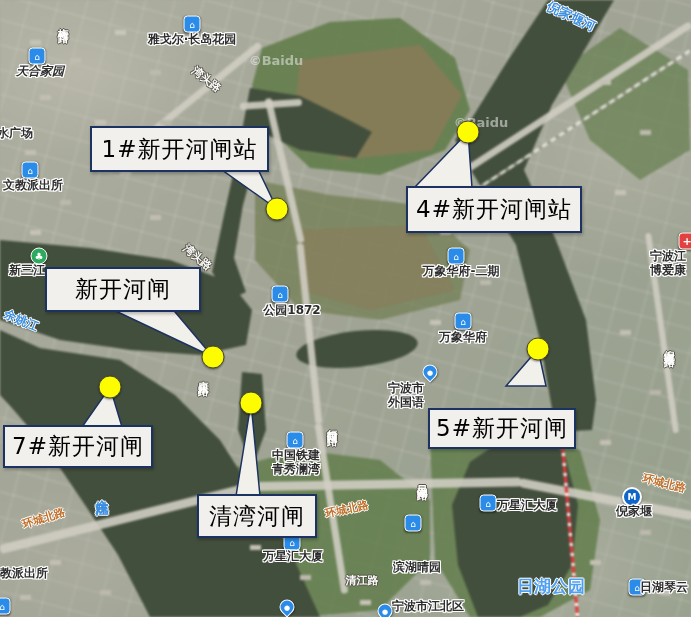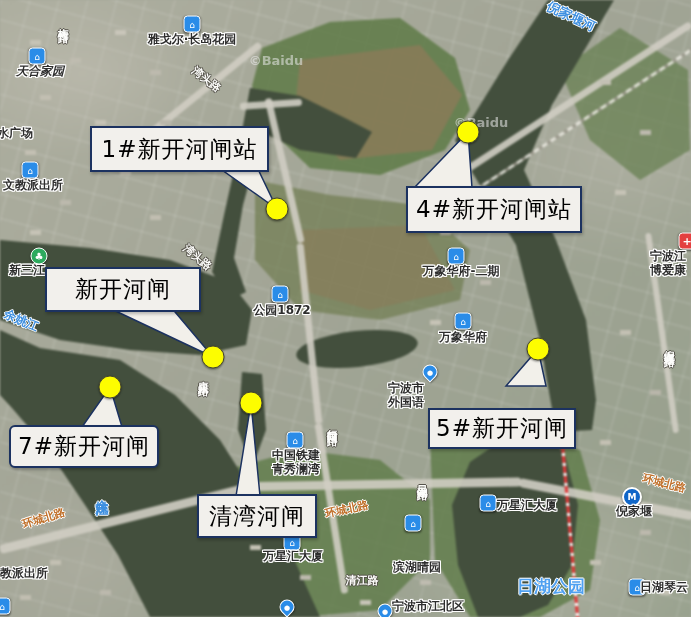--- a/index.html
+++ b/index.html
@@ -158,21 +158,21 @@
       </div>
       <div class="icon ic-park" style="left: 39px; top: 256px;">
         <span>♣</span>
       </div>
       <div class="lbl halo-dark" style="left: 27px; top: 271px;">
         <div>新三江</div>
       </div>
       <div class="icon ic-building" style="left: 280px; top: 294px;">
         <span>⌂</span>
       </div>
-      <div class="lbl halo-dark" style="left: 282px; top: 311px;">
+      <div class="lbl halo-dark" style="left: 292px; top: 311px;">
         <div>公园1872</div>
       </div>
       <div class="icon ic-building" style="left: 456px; top: 256px;">
         <span>⌂</span>
       </div>
       <div class="lbl halo-dark" style="left: 461px; top: 272px;">
         <div>万象华府-二期</div>
       </div>
       <div class="icon ic-building" style="left: 463px; top: 321px;">
         <span>⌂</span>
@@ -252,20 +252,20 @@
       <polygon points="236,496 260,496 251,403" fill="#f2f0ea" stroke="#1c3260" stroke-width="1.5"></polygon>
       <polygon points="506,386 546,386 538,349" fill="#f2f0ea" stroke="#1c3260" stroke-width="1.5"></polygon>
     </svg>
   <div id="annotations">
       <div class="callout" style="left: 90px; top: 126px; width: 175px; height: 42px;">1#新开河闸站</div>
       <div class="dot" style="left: 277px; top: 209px;"></div>
       <div class="callout" style="left: 406px; top: 186px; width: 172px; height: 43px;">4#新开河闸站</div>
       <div class="dot" style="left: 468px; top: 132px;"></div>
       <div class="callout" style="left: 45px; top: 267px; width: 152px; height: 41px;">新开河闸</div>
       <div class="dot" style="left: 213px; top: 357px;"></div>
-      <div class="callout" style="left: 9px; top: 425px; width: 146px; height: 39px; border-radius: 6px;">7#新开河闸</div>
+      <div class="callout" style="left: 3px; top: 425px; width: 146px; height: 39px;">7#新开河闸</div>
       <div class="dot" style="left: 110px; top: 387px;"></div>
       <div class="callout" style="left: 197px; top: 494px; width: 116px; height: 40px;">清湾河闸</div>
       <div class="dot" style="left: 251px; top: 403px;"></div>
       <div class="callout" style="left: 428px; top: 384px; width: 144px; height: 37px; margin-top: 24px;">5#新开河闸</div>
       <div class="dot" style="left: 538px; top: 349px;"></div>
     </div>
 </div>
 
 </body></html>

